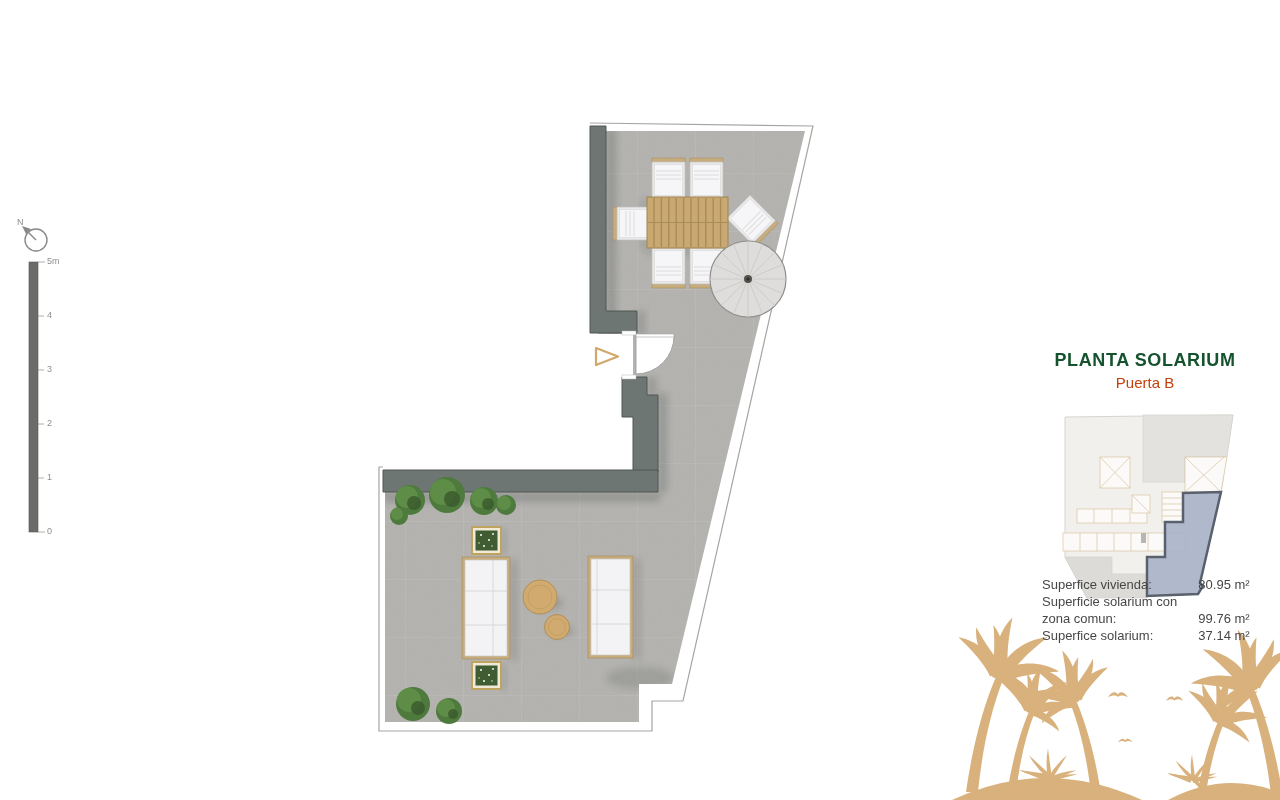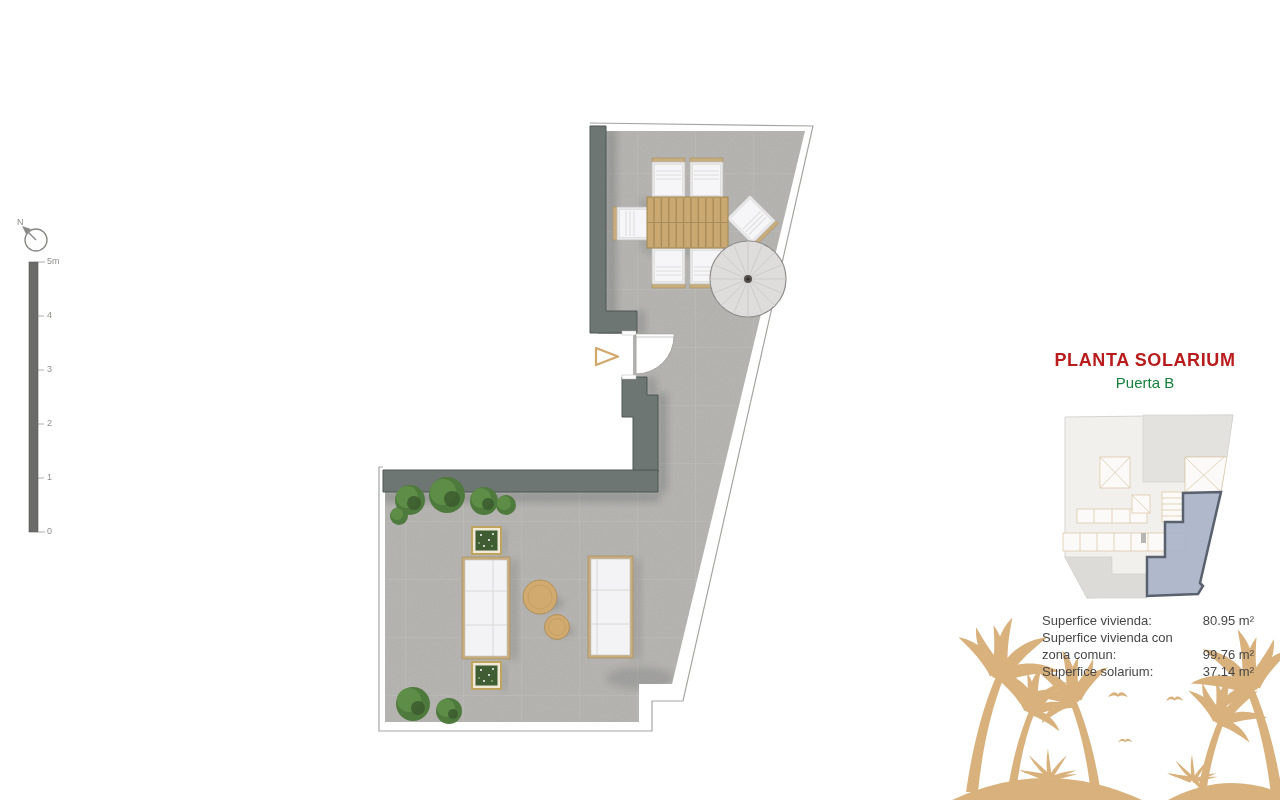--- a/index.html
+++ b/index.html
@@ -1,27 +1,27 @@
 <!DOCTYPE html>
 <html><head>
 <meta charset="utf-8">
 <style>
   html,body{margin:0;padding:0;background:#ffffff;}
   .stage{position:relative;width:1280px;height:800px;overflow:hidden;background:#fff;
          font-family:"Liberation Sans",sans-serif;}
   .stage svg{position:absolute;left:0;top:0;}
   .panel-title{position:absolute;left:1030px;top:350px;width:230px;text-align:center;
-               font-size:18px;font-weight:700;letter-spacing:.6px;color:#b91c1c;}
+               font-size:18px;font-weight:700;letter-spacing:.6px;color:#14532d;}
   .panel-subtitle{position:absolute;left:1030px;top:374px;width:230px;text-align:center;
-                  font-size:15px;font-weight:400;color:#15803d;}
-  .surfaces{position:absolute;left:1042px;top:612px;width:212px;font-size:13px;
+                  font-size:15px;font-weight:400;color:#c2410c;}
+  .surfaces{position:absolute;left:1042px;top:576px;width:212px;font-size:13px;
             color:#474747;line-height:17px;}
   .surf-row{display:flex;align-items:flex-end;}
   .surf-row .lbl{flex:0 0 152px;}
-  .surf-row .val{flex:1;text-align:right;white-space:nowrap;}
+  .surf-row .val{flex:1;text-align:center;white-space:nowrap;}
 </style>
 </head>
 <body>
 
 <div class="stage">
 
 <svg width="1280" height="800" viewBox="0 0 1280 800">
   <defs>
     <clipPath id="floorClip">
       <path d="M598,131 L805,131 L672,684 L639,684 L639,722 L385,722 L385,472 L633,472 L633,334 L598,334 Z"></path>
@@ -289,21 +289,21 @@
 
 <div class="panel-title">PLANTA SOLARIUM</div>
 <div class="panel-subtitle">Puerta B</div>
 
 <div class="surfaces">
   <div class="surf-row">
     <span class="lbl">Superfice vivienda:</span>
     <span class="val">80.95 m²</span>
   </div>
   <div class="surf-row">
-    <span class="lbl">Superfice vivienda con zona comun:</span>
+    <span class="lbl">Superficie solarium con zona comun:</span>
     <span class="val">99.76 m²</span>
   </div>
   <div class="surf-row">
     <span class="lbl">Superfice solarium:</span>
     <span class="val">37.14 m²</span>
   </div>
 </div>
 
 </div>
 

